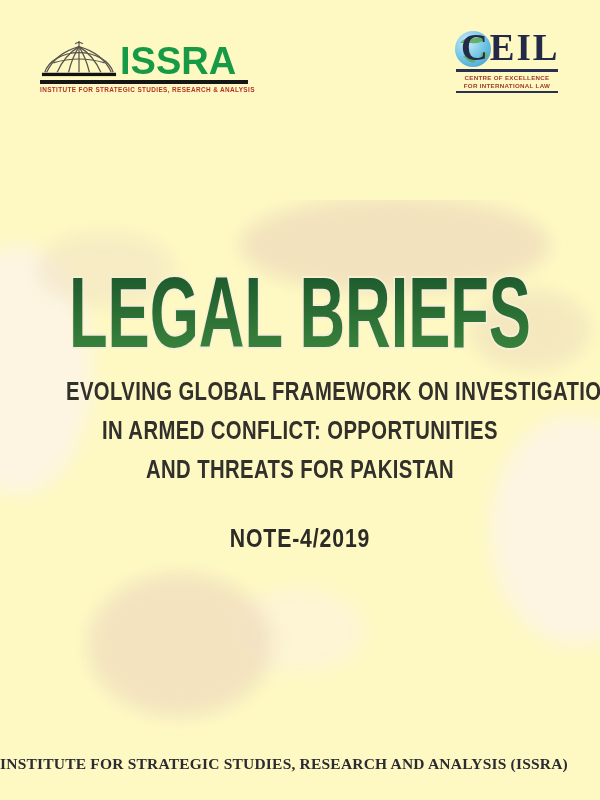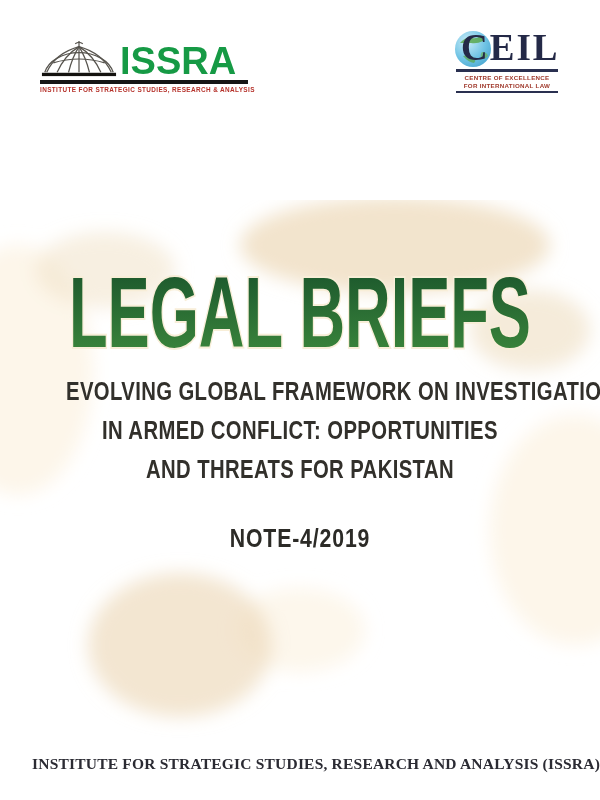--- a/index.html
+++ b/index.html
@@ -1,20 +1,20 @@
 <!DOCTYPE html>
 <html><head>
 <meta charset="utf-8">
 <style>
   html,body{margin:0;padding:0;background:#d8d8d8;}
   .page{
     position:relative;
     width:600px;height:800px;
     margin:0 auto;
-    background:#ffffff;
+    background:#fef9c3;
     overflow:hidden;
     font-family:"Liberation Sans",sans-serif;
   }
 
   
   .watermark{position:absolute;left:0;top:200px;width:600px;height:540px;pointer-events:none;}
 
   
   .issra-logo{position:absolute;left:40px;top:40px;width:208px;}
   .issra-row{display:flex;align-items:flex-end;height:38px;}
@@ -59,21 +59,21 @@
 
   
   .note{
     position:absolute;left:0;top:524px;width:600px;text-align:center;
     color:#2c2b27;font-weight:bold;font-size:25px;letter-spacing:1px;
     transform:scaleX(0.85);transform-origin:50% 50%;
   }
 
   
   .footer{
-    position:absolute;left:0;top:755px;width:600px;text-align:right;
+    position:absolute;left:0;top:755px;width:600px;text-align:left;
     font-family:"Liberation Serif",serif;font-weight:bold;font-size:15.5px;
     letter-spacing:0.2px;color:#2b2b33;white-space:nowrap;
   }
 </style>
 </head>
 <body>
 
 <div class="page">
 
   <svg class="watermark" viewBox="0 0 600 540">

